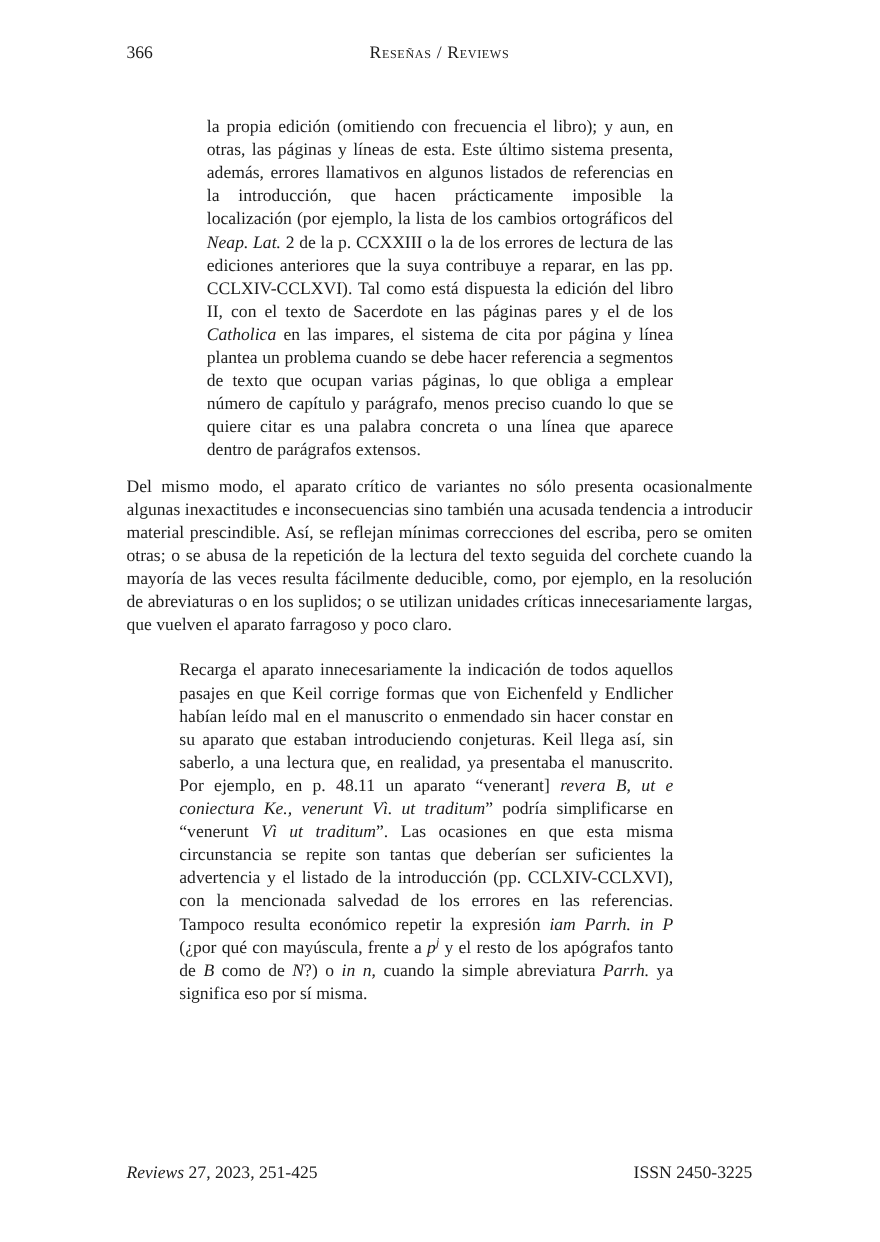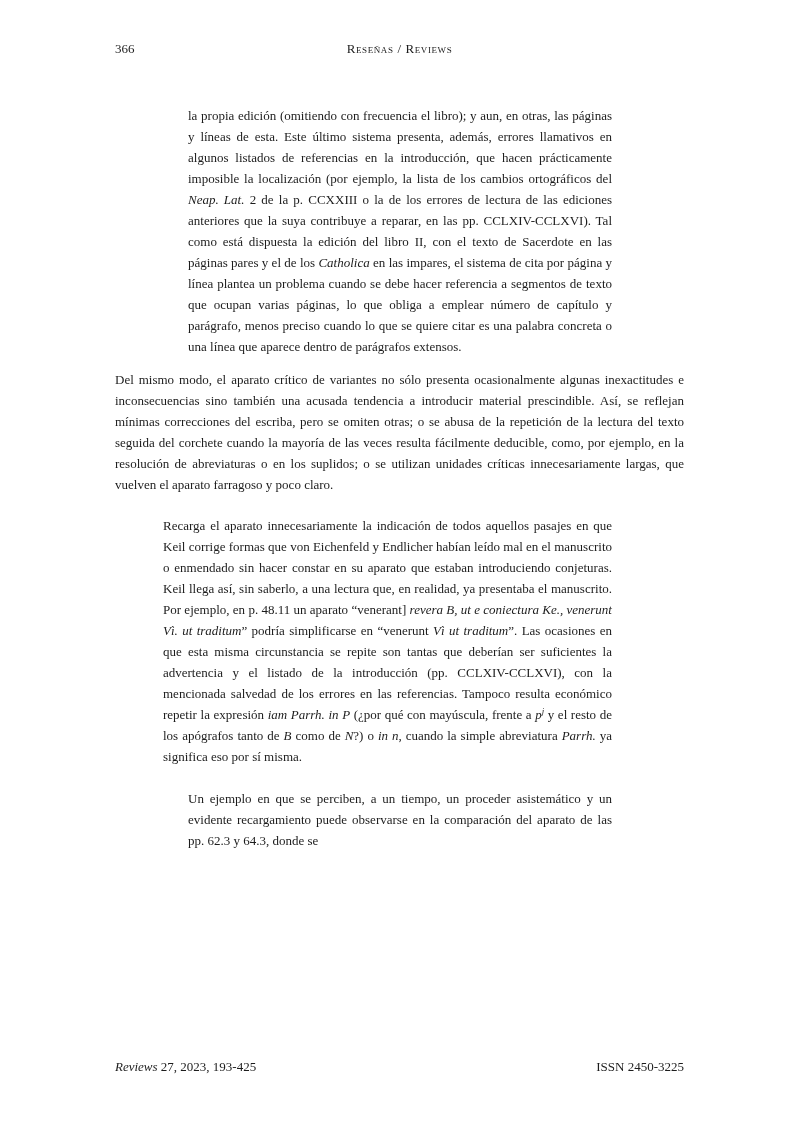--- a/index.html
+++ b/index.html
@@ -8,21 +8,21 @@
     background: #ffffff;
   }
   .page {
     position: relative;
     width: 800px;
     height: 1129px;
     box-sizing: border-box;
     background: #ffffff;
     color: #1c1c1c;
     font-family: "Liberation Serif", serif;
-    font-size: 13px;
+    font-size: 16px;
     line-height: 21px;
     padding: 38px 116px 0 115px;
     overflow: hidden;
   }
   .running-header {
     position: relative;
     text-align: center;
     height: 22px;
   }
   .page-number {
@@ -71,21 +71,20 @@
     <span class="running-head">Reseñas / Reviews</span>
   </header>
 
   <main>
     <blockquote class="block-quote block-quote-1"><span>la propia edición (omitiendo con frecuencia el libro); y aun, en otras, las páginas y líneas de esta. Este último sistema presenta, además, errores llamativos en algunos listados de referencias en la introducción, que hacen prácticamente imposible la localización (por ejemplo, la lista de los cambios ortográficos del </span><em>Neap. Lat.</em><span> 2 de la p. CCXXIII o la de los errores de lectura de las ediciones anteriores que la suya contribuye a reparar, en las pp. CCLXIV-CCLXVI). Tal como está dispuesta la edición del libro II, con el texto de Sacerdote en las páginas pares y el de los </span><em>Catholica</em><span> en las impares, el sistema de cita por página y línea plantea un problema cuando se debe hacer referencia a segmentos de texto que ocupan varias páginas, lo que obliga a emplear número de capítulo y parágrafo, menos preciso cuando lo que se quiere citar es una palabra concreta o una línea que aparece dentro de parágrafos extensos.</span></blockquote>
 
     <p class="body-paragraph"><span>Del mismo modo, el aparato crítico de variantes no sólo presenta ocasionalmente algunas inexactitudes e inconsecuencias sino también una acusada tendencia a introducir material prescindible. Así, se reflejan mínimas correcciones del escriba, pero se omiten otras; o se abusa de la repetición de la lectura del texto seguida del corchete cuando la mayoría de las veces resulta fácilmente deducible, como, por ejemplo, en la resolución de abreviaturas o en los suplidos; o se utilizan unidades críticas innecesariamente largas, que vuelven el aparato farragoso y poco claro.</span></p>
 
     <blockquote class="block-quote block-quote-2"><span>Recarga el aparato innecesariamente la indicación de todos aquellos pasajes en que Keil corrige formas que von Eichenfeld y Endlicher habían leído mal en el manuscrito o enmendado sin hacer constar en su aparato que estaban introduciendo conjeturas. Keil llega así, sin saberlo, a una lectura que, en realidad, ya presentaba el manuscrito. Por ejemplo, en p. 48.11 un aparato “venerant] </span><em>revera B, ut e coniectura Ke., venerunt Vì. ut traditum</em><span>” podría simplificarse en “venerunt </span><em>Vì ut traditum</em><span>”. Las ocasiones en que esta misma circunstancia se repite son tantas que deberían ser suficientes la advertencia y el listado de la introducción (pp. CCLXIV-CCLXVI), con la mencionada salvedad de los errores en las referencias. Tampoco resulta económico repetir la expresión </span><em>iam Parrh. in P</em><span> (¿por qué con mayúscula, frente a </span><em>p</em><sup><em>j</em></sup><span> y el resto de los apógrafos tanto de </span><em>B</em><span> como de </span><em>N</em><span>?) o </span><em>in n</em><span>, cuando la simple abreviatura </span><em>Parrh.</em><span> ya significa eso por sí misma.</span></blockquote>
 
-    <blockquote class="block-quote block-quote-3"><span>Un ejemplo en que se perciben, a un tiempo, un proceder asistemático y un evidente recargamiento puede observarse en la comparación del aparato de las pp. 62.3 y 64.3, donde se</span></blockquote>
   </main>
 
   <footer class="page-footer">
-    <span class="footer-left"><em>Reviews</em><span> 27, 2023, 193-425</span></span>
+    <span class="footer-left"><em>Reviews</em><span> 27, 2023, 251-425</span></span>
     <span class="footer-right">ISSN 2450-3225</span>
   </footer>
 
 </div>
 
 </body></html>

